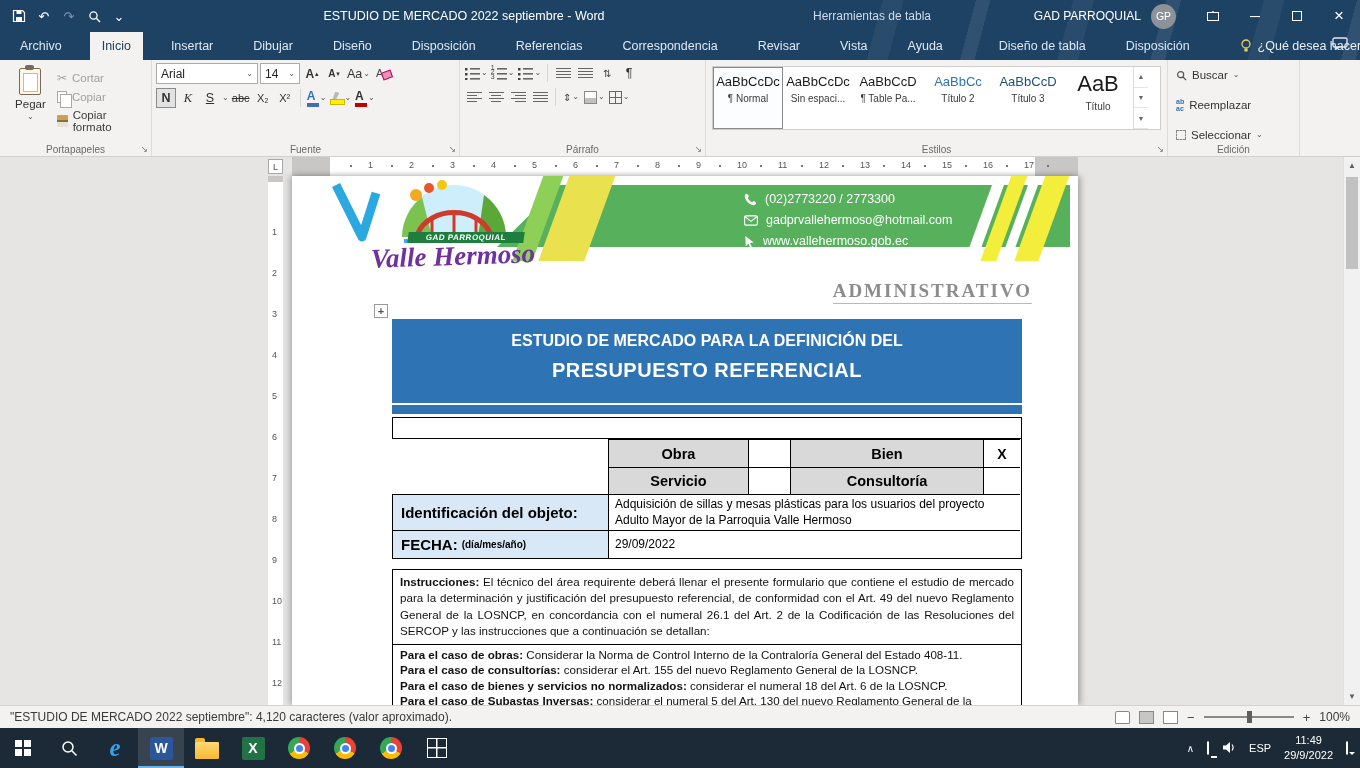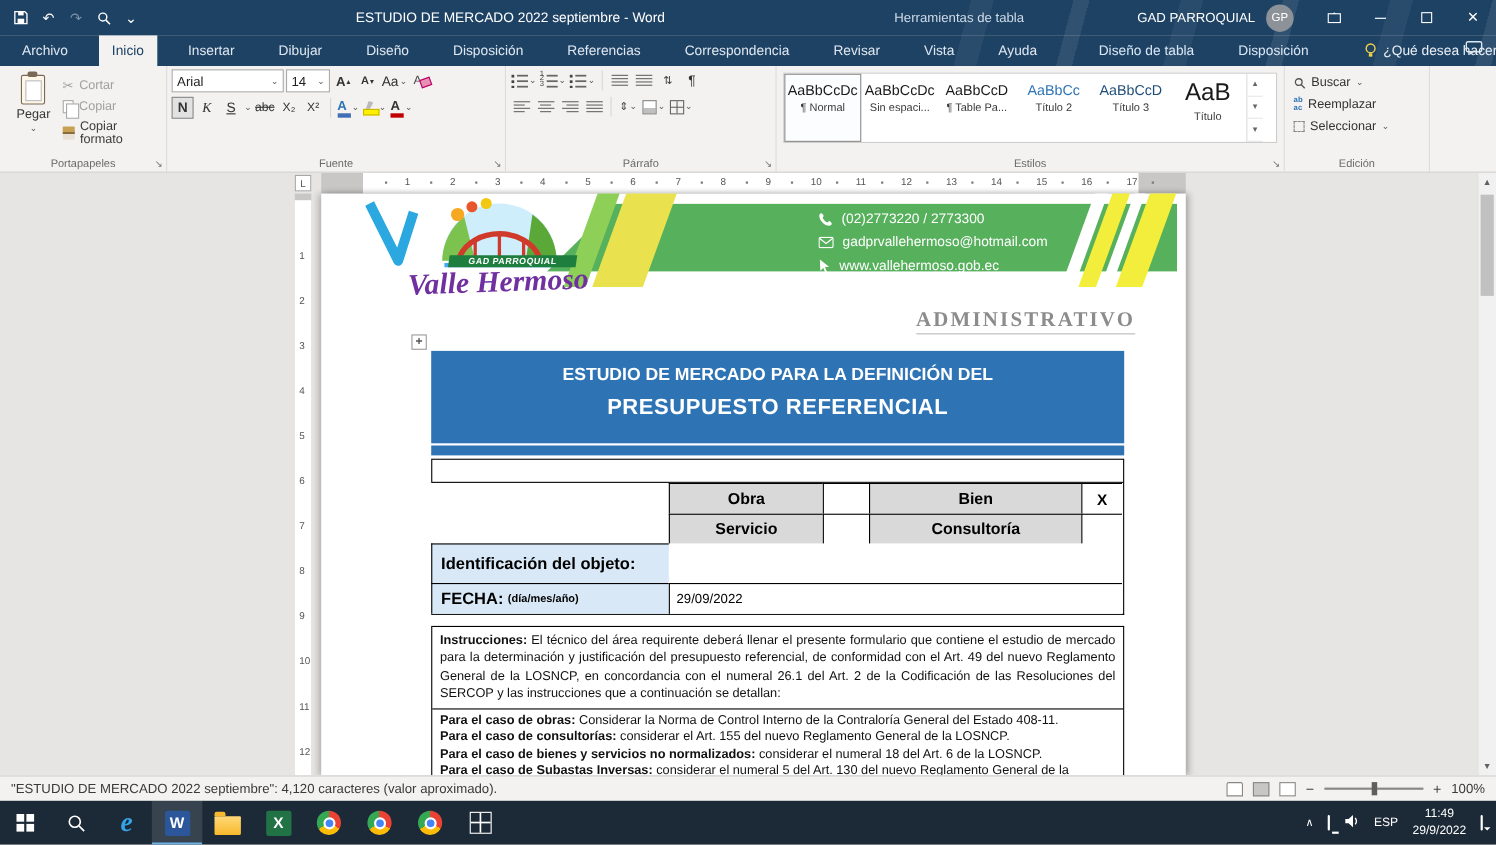--- a/index.html
+++ b/index.html
@@ -105,21 +105,21 @@
   .style-item.selected{outline:1px solid #8a8a8a;outline-offset:-1px;background:#fbfdff;}
   .s-sample{display:block;font-size:13px;color:#1a1a1a;white-space:nowrap;}
   .st-blue .s-sample{color:#2e74b5;}
   .st-blue3 .s-sample{color:#1f4e79;}
   .st-big .s-sample{font-size:22px;margin-top:-3px;}
   .s-name{display:block;font-size:10px;color:#3b3b3b;margin-top:4px;white-space:nowrap;}
   .sg-arrows{width:15px;display:flex;flex-direction:column;border-left:1px solid #dcdcdc;}
   .sga{flex:1;display:flex;align-items:center;justify-content:center;font-size:7px;color:#666;border-bottom:1px solid #e6e6e6;}
 
   .g-edit{width:132px;}
-  .edit-col{display:flex;flex-direction:column;gap:7px;padding:6px 4px;font-size:11.5px;color:#333;}
+  .edit-col{display:flex;flex-direction:column;gap:17px;padding:6px 4px;font-size:11.5px;color:#333;}
   .edit-row{display:flex;align-items:center;gap:5px;}
   .ic-select{width:10px;height:10px;border:1px dashed #888;}
   .ic-replace{font-size:7px;line-height:1;color:#2e74b5;font-weight:bold;}
 
   
   .docarea{position:absolute;top:157px;left:0;right:0;bottom:63px;background:#e7e5e3;overflow:hidden;}
   .tabsel{position:absolute;left:268px;top:2px;width:15px;height:15px;border:1px solid #a8a8a8;background:#fff;font-size:9px;color:#555;display:flex;align-items:center;justify-content:center;}
   .hruler{position:absolute;left:292px;top:0;width:786px;height:19px;background:#c9c7c5;}
   .hruler .band{position:absolute;left:38px;right:43px;top:0;bottom:0;background:#fff;}
   .rnum{position:absolute;top:3px;font-size:9px;color:#555;}
@@ -578,20 +578,21 @@
         <div class="ft-grid">
           <div class="c gray" style="grid-row:1;grid-column:2;">Obra</div>
           <div class="c" style="grid-row:1;grid-column:3;"></div>
           <div class="c gray" style="grid-row:1;grid-column:4;text-align:center;">Bien</div>
           <div class="c ctr" style="grid-row:1;grid-column:5;">X</div>
           <div class="c gray" style="grid-row:2;grid-column:2;">Servicio</div>
           <div class="c" style="grid-row:2;grid-column:3;"></div>
           <div class="c gray" style="grid-row:2;grid-column:4;">Consultoría</div>
           <div class="c" style="grid-row:2;grid-column:5;"></div>
           <div class="c lab" style="grid-row:3;grid-column:1;">Identificación del objeto:</div>
+          <div class="c val" style="grid-row:3;grid-column:2/6;">Adquisición de sillas y mesas plásticas para los usuarios del proyecto Adulto Mayor de la Parroquia Valle Hermoso</div>
           <div class="c lab" style="grid-row:4;grid-column:1;">
             <span>FECHA:</span>
             <span class="small">(día/mes/año)</span>
           </div>
           <div class="c val" style="grid-row:4;grid-column:2/6;">29/09/2022</div>
         </div>
       </div>
 
       <div class="instr">
         <div class="instr-a">

